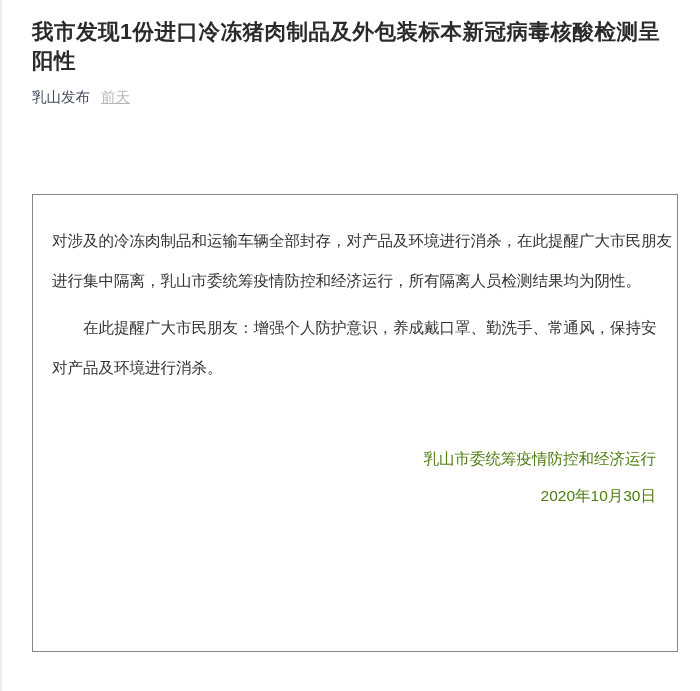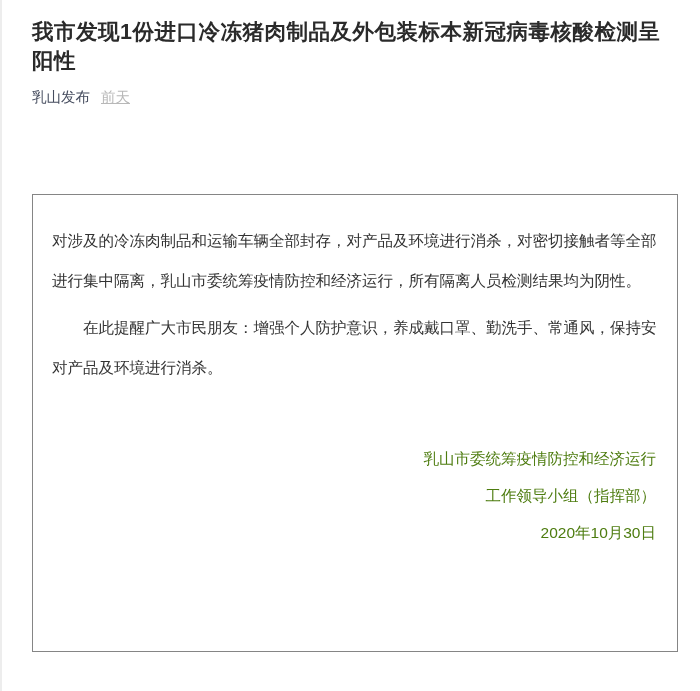--- a/index.html
+++ b/index.html
@@ -79,30 +79,29 @@
 
   <h1 class="article-title">我市发现1份进口冷冻猪肉制品及外包装标本新冠病毒核酸检测呈阳性</h1>
 
   <div class="meta-row">
     <span class="meta-source">乳山发布</span><span class="meta-time">前天</span>
   </div>
 
   <div class="notice-box">
 
     <div class="para">
-      <div class="line">对涉及的冷冻肉制品和运输车辆全部封存，对产品及环境进行消杀，对密切接触者等全部</div>
+      <div class="line">对涉及的冷冻肉制品和运输车辆全部封存，对产品及环境进行消杀，在此提醒广大市民朋友</div>
       <div class="line">进行集中隔离，乳山市委统筹疫情防控和经济运行，所有隔离人员检测结果均为阴性。</div>
     </div>
 
     <div class="para">
       <div class="line">　　在此提醒广大市民朋友：增强个人防护意识，养成戴口罩、勤洗手、常通风，保持安</div>
       <div class="line">对产品及环境进行消杀。</div>
     </div>
 
     <div class="signature">
       <div class="line-sig">乳山市委统筹疫情防控和经济运行</div>
-      <div class="line-sig">工作领导小组（指挥部）</div>
       <div class="line-sig">2020年10月30日</div>
     </div>
 
   </div>
 
 </div>
 
 </body></html>

